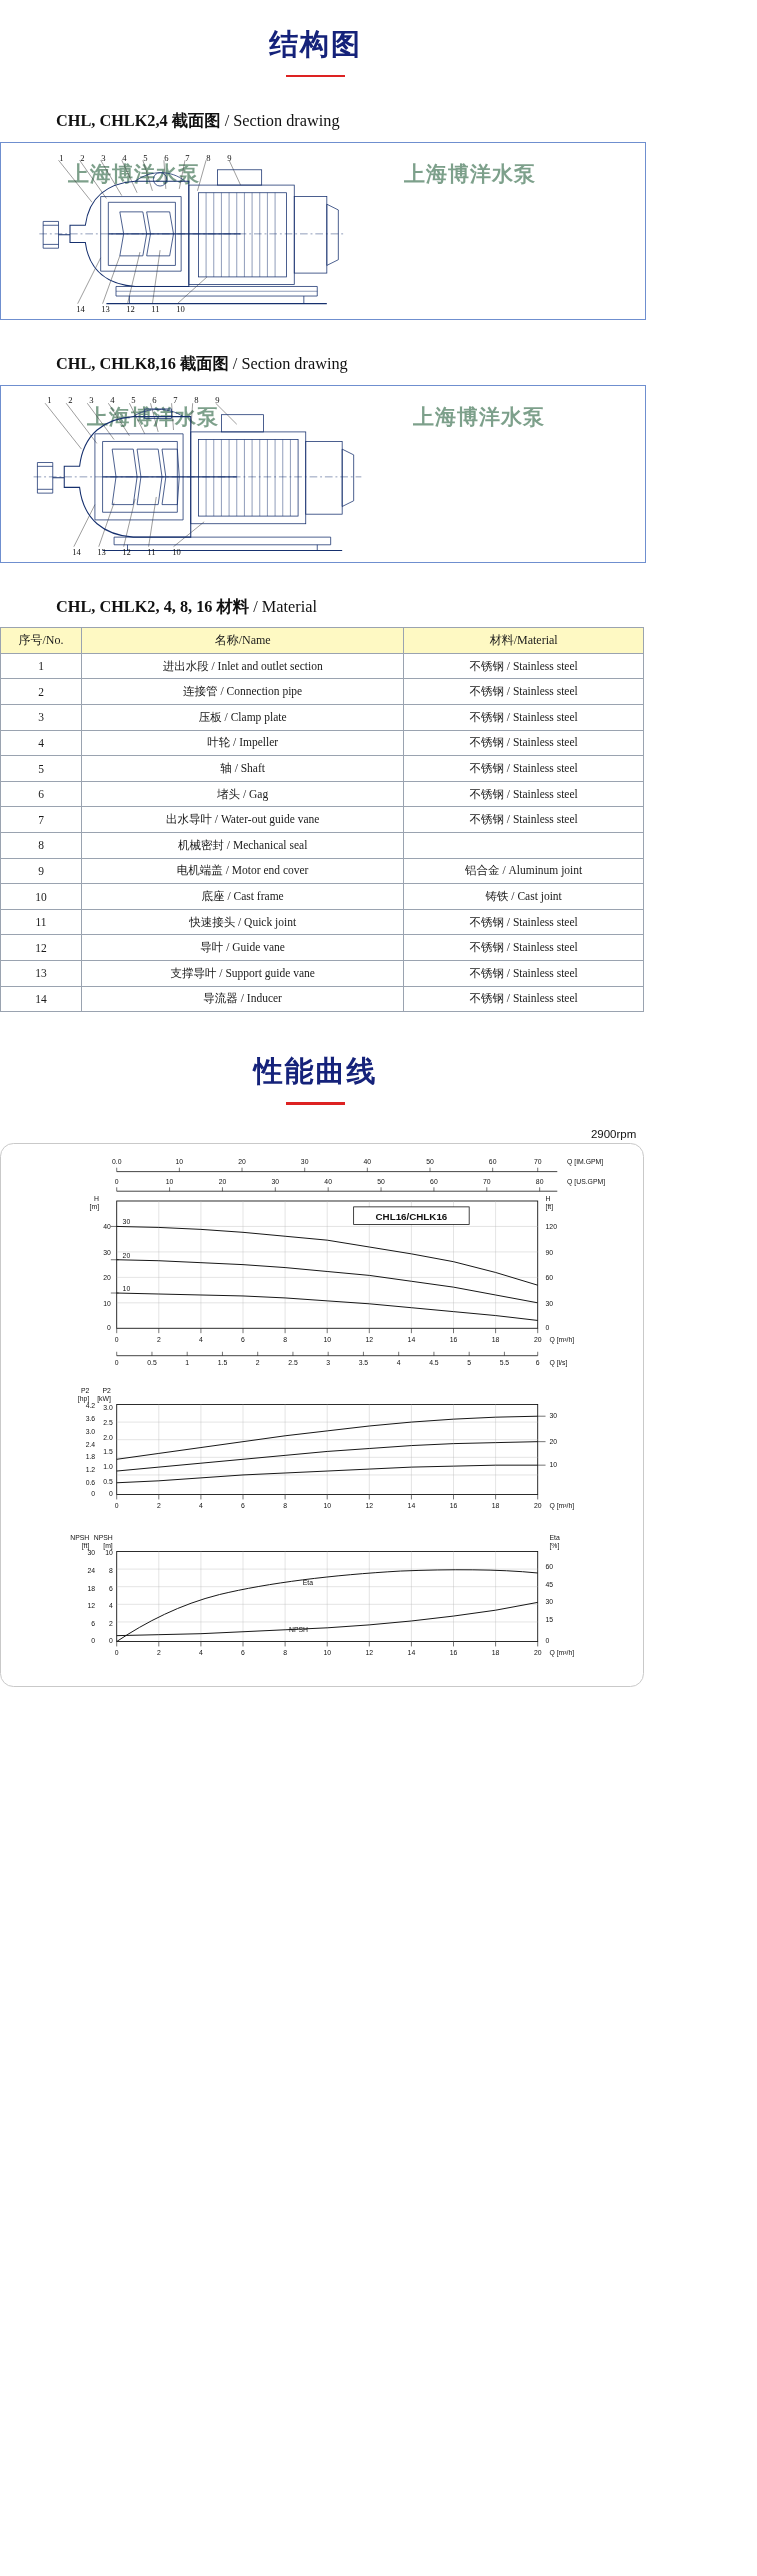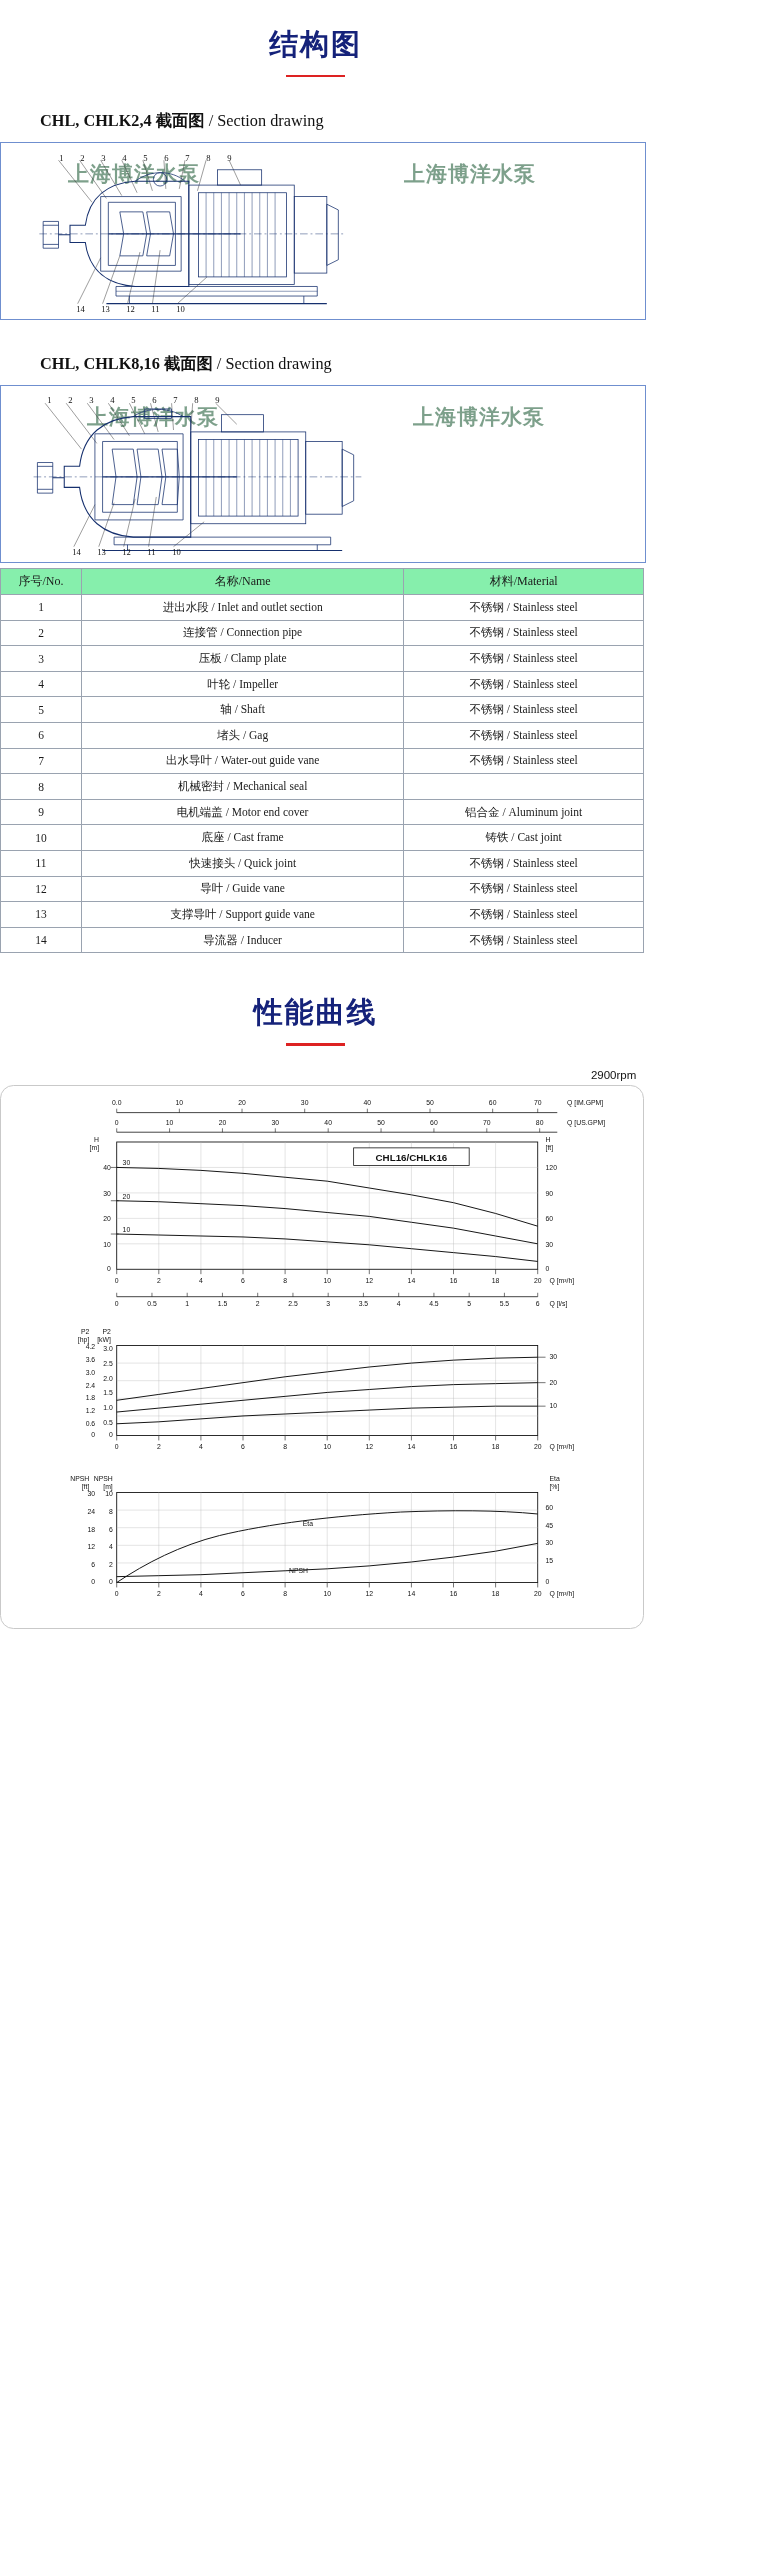--- a/index.html
+++ b/index.html
@@ -25,21 +25,21 @@
   .title-rule{
     width:59px;height:2.9px;background:#d22;margin:9.6px auto 0 auto;
   }
 
   
   .sub-head{
     font-size:16.3px;
     margin:33px 0 9.6px 40px;
     color:#111;
   }
-  .sub-head b{font-weight:bold;}
+  .sub-head b{font-weight:bold;margin-left:16px;}
 
   
   .draw-box{
     margin:0 auto;
     width:644px;
     border:1px solid #6f8fcf;
     background:#fff;
     position:relative;
     overflow:hidden;
   }
@@ -78,21 +78,21 @@
     font-size:11.5px;
   }
   table.mat th, table.mat td{
     border:1px solid #9aa3b0;
     padding:3.8px 5.8px;
     text-align:center;
     height:17px;
   }
   table.mat th{
     font-weight:normal;
-    background:#86efac;
+    background:#fef9c3;
     font-size:12px;
   }
   table.mat td.no{width:63px;}
   table.mat td.name{width:288px;text-align:center;}
   table.mat td.mat{width:211px;text-align:center;}
 
   
   .perf-wrap{
     width:644px;margin:4px auto;position:relative;
   }
@@ -290,20 +290,24 @@
     </svg>
 
     <div class="callouts" style="left:38px;top:9.6px;">
       <span style="width:21px">1</span><span style="width:21px">2</span><span style="width:21px">3</span><span style="width:21px">4</span><span style="width:21px">5</span><span style="width:21px">6</span><span style="width:21px">7</span><span style="width:21px">8</span><span style="width:21px">9</span>
     </div>
     <div class="callouts" style="left:63px;top:161px;">
       <span style="width:25px">14</span><span style="width:25px">13</span><span style="width:25px">12</span><span style="width:25px">11</span><span style="width:25px">10</span>
     </div>
   </div>
 
+  <div class="sub-head">
+    <b>CHL, CHLK2, 4, 8, 16 材料</b>
+    <span>/ Material</span>
+  </div>
 
   <table class="mat">
     <thead>
       <tr>
         <th>序号/No.</th>
         <th>名称/Name</th>
         <th>材料/Material</th>
       </tr>
     </thead>
     <tbody id="mat-body">

